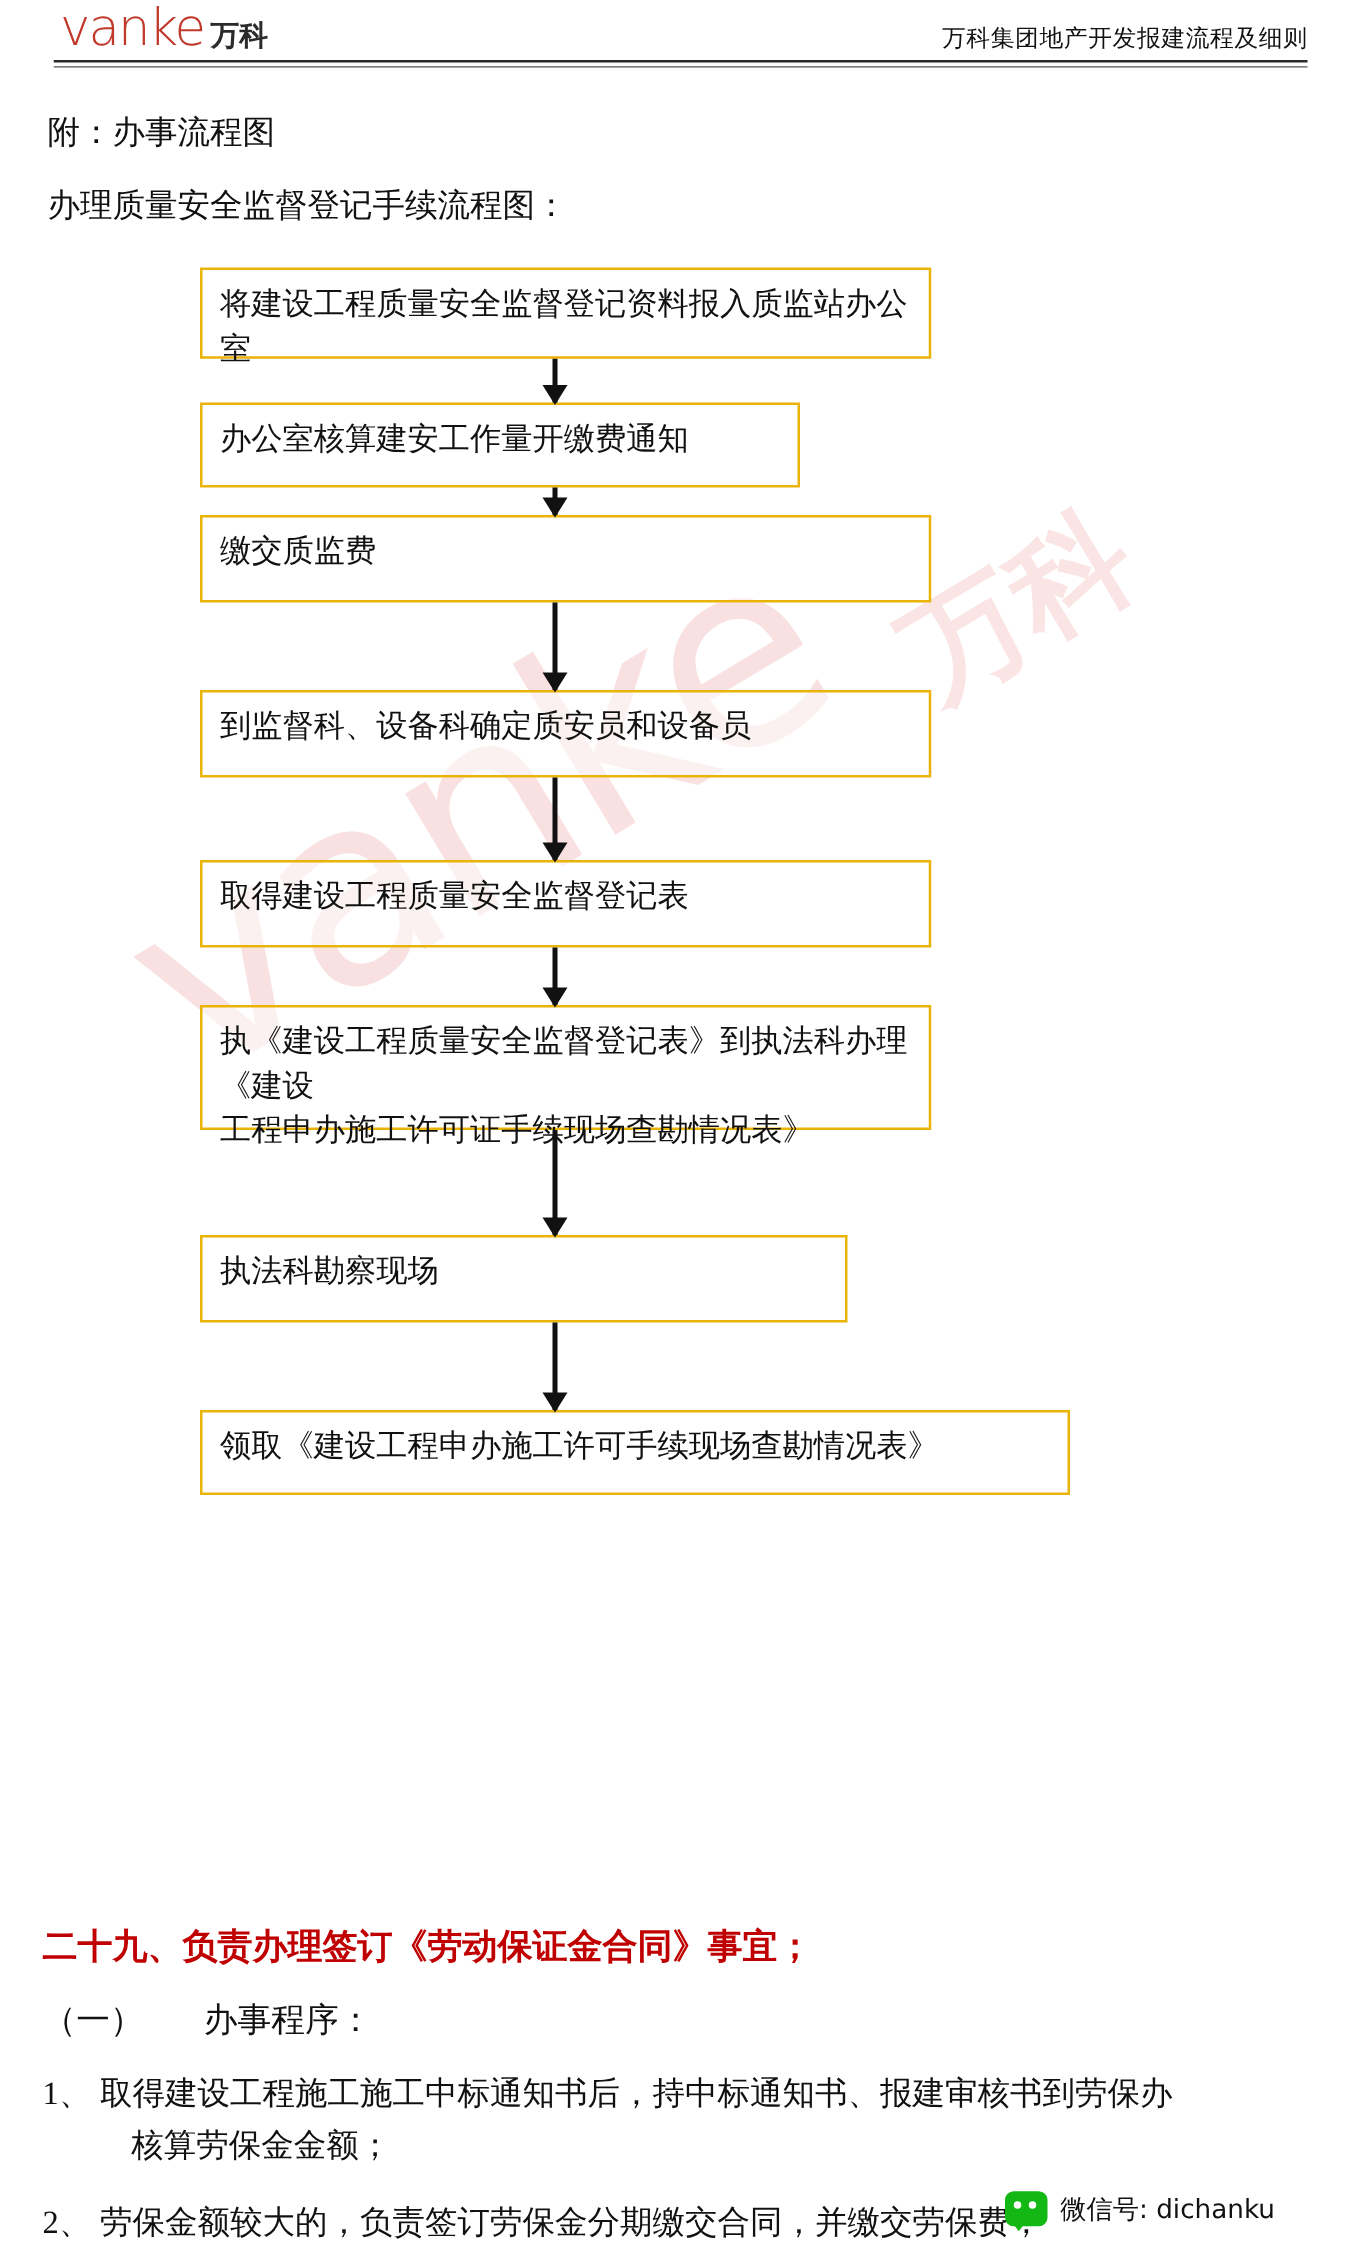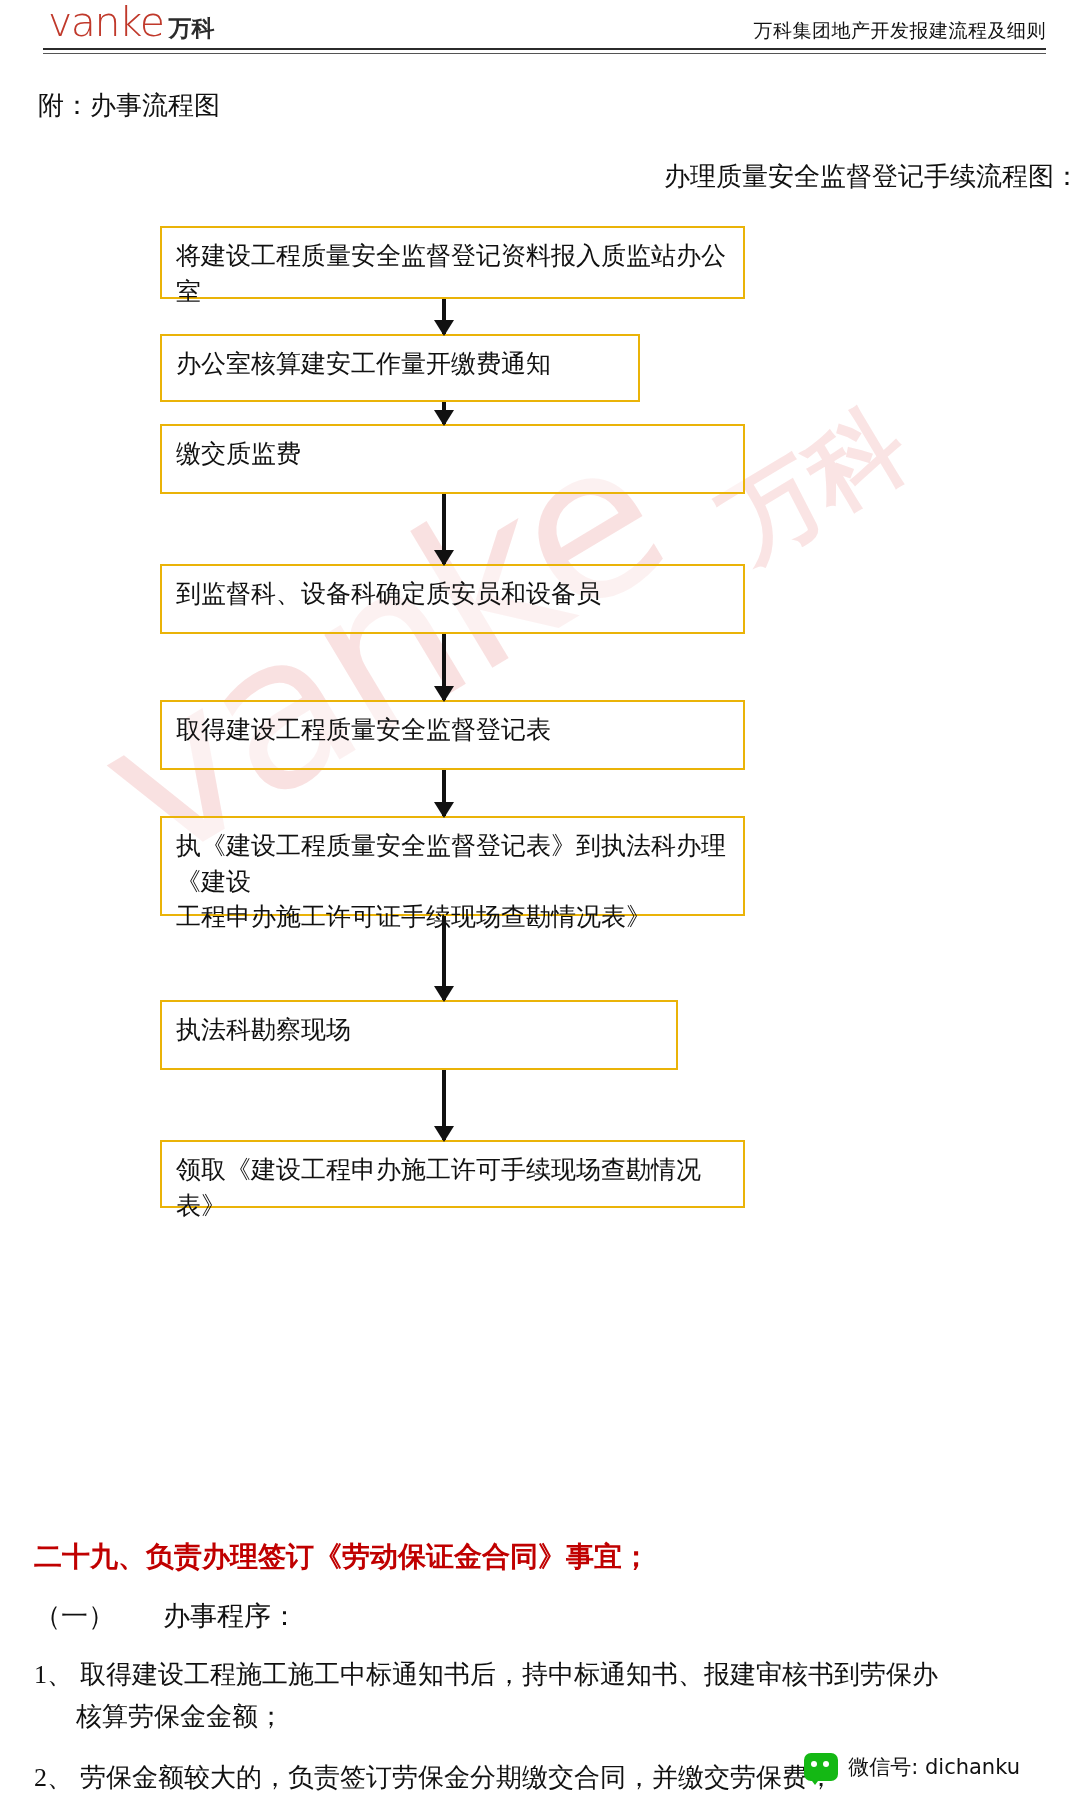--- a/index.html
+++ b/index.html
@@ -91,21 +91,21 @@
   
   .content{position:relative;z-index:2;}
 
   .lead{
     font-size:26px;
     line-height:1.5;
     color:#111;
     margin-left:38px;
   }
   .lead.l1{margin-top:30px;}
-  .lead.l2{margin-top:32px;text-align:right;}
+  .lead.l2{margin-top:20px;}
 
   
   .flow{
     position:relative;
     margin-top:26px;
     z-index:2;
   }
   .fbox{
     position:absolute;
     border:2px solid #eab308;
@@ -158,21 +158,21 @@
     margin-top:22px;
   }
   .sec-sub .gap{display:inline-block;width:48px;}
   .para{
     font-size:26px;
     color:#111;
     margin-top:20px;
     line-height:1.6;
   }
   .para .num{display:inline-block;width:46px;}
-  .para .ind{display:block;margin-left:42px;}
+  .para .ind{display:block;margin-left:71px;}
 
   
   .footer{
     position:absolute;
     right:60px;bottom:22px;
     display:flex;align-items:center;
     z-index:2;
   }
   .wechat-badge{
     width:34px;height:28px;
@@ -257,21 +257,21 @@
       <span class="txt">执《建设工程质量安全监督登记表》到执法科办理《建设
 工程申办施工许可证手续现场查勘情况表》</span>
     </div>
     <div class="arrow" style="left:442px;top:694px;height:84px;"></div>
 
     <div class="fbox" style="left:160px;top:778px;width:518px;height:70px;">
       <span class="txt">执法科勘察现场</span>
     </div>
     <div class="arrow" style="left:442px;top:848px;height:70px;"></div>
 
-    <div class="fbox" style="left:160px;top:918px;width:585px;height:68px;">
+    <div class="fbox" style="left:160px;top:918px;width:696px;height:68px;">
       <span class="txt">领取《建设工程申办施工许可手续现场查勘情况表》</span>
     </div>
 
   </div>
 
   <div class="sec" style="top:1452px;">
     <div class="sec-head">二十九、负责办理签订《劳动保证金合同》事宜；</div>
 
     <div class="sec-sub">
       <span>（一）</span><span class="gap"></span><span>办事程序：</span>

